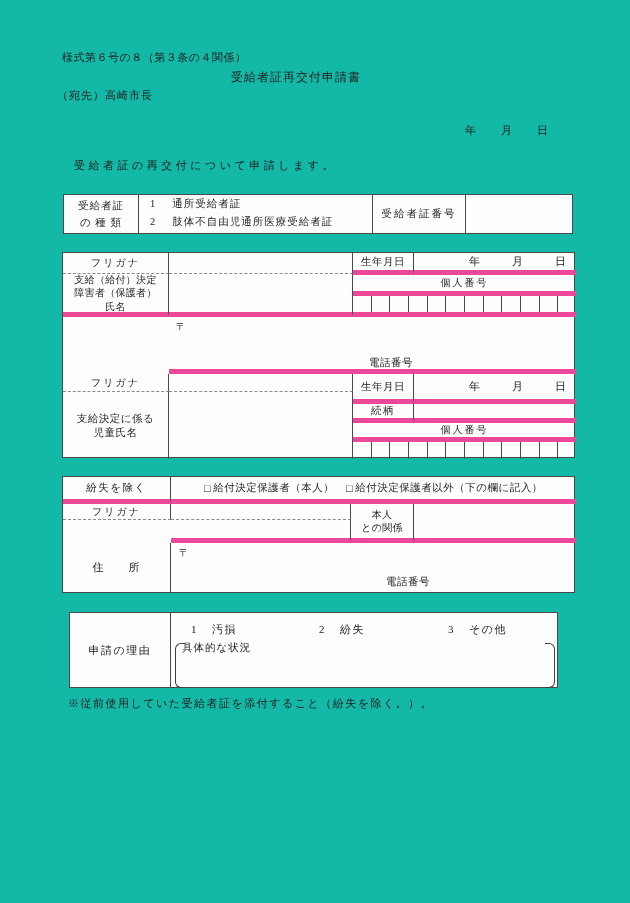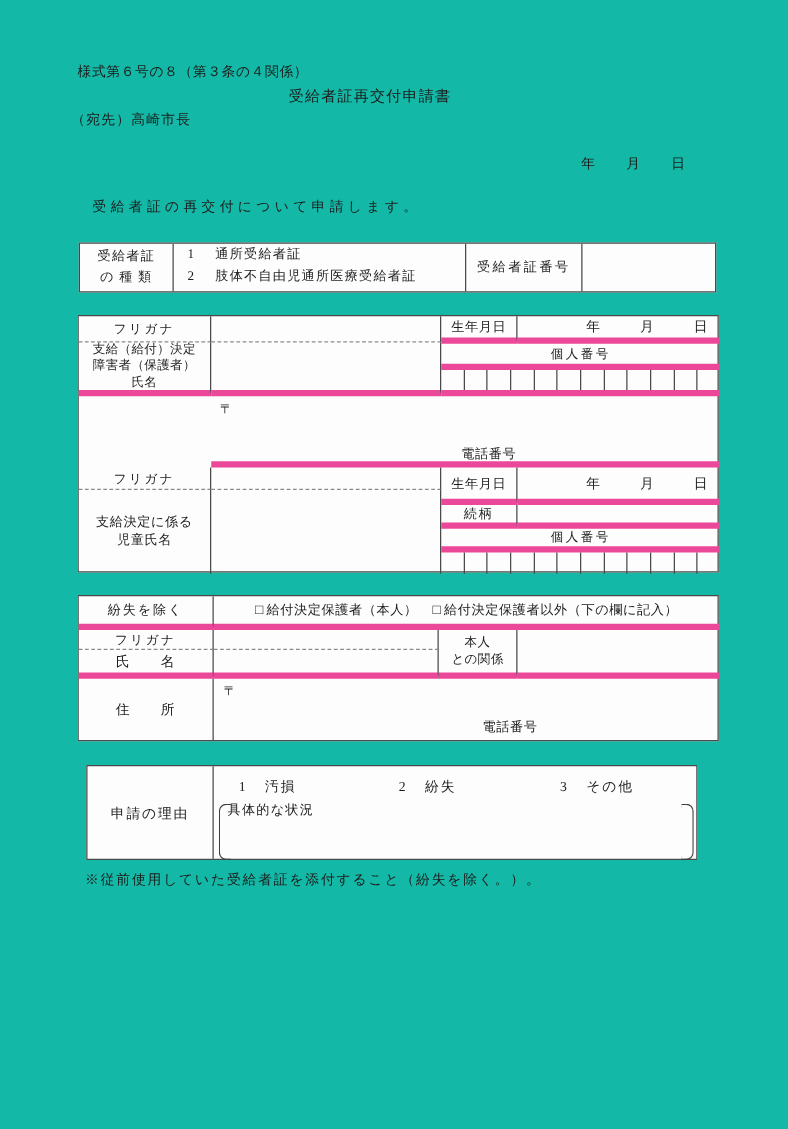--- a/index.html
+++ b/index.html
@@ -147,21 +147,20 @@
         <span class="g">□</span>
         <span>給付決定保護者（本人）</span>
       </span>
       <span class="cbgroup" style="left:175px;">
         <span class="g">□</span>
         <span>給付決定保護者以外（下の欄に記入）</span>
       </span>
     </div>
     <div class="cell tiny ls2 br bdash" style="left:0;top:27px;width:108px;height:16px;">フリガナ</div>
     <div class="cell br bdash" style="left:108px;top:27px;width:180px;height:16px;"></div>
-    <div class="cell br bb" style="left:0;top:43px;width:108px;height:23px;">氏　　名</div>
     <div class="cell br bb" style="left:108px;top:43px;width:180px;height:23px;"></div>
     <div class="cell col tiny br bb lh13" style="left:288px;top:27px;width:63px;height:39px;letter-spacing:0.3px;">
       <div>本人</div>
       <div>との関係</div>
     </div>
     <div class="cell bb" style="left:351px;top:27px;width:162px;height:39px;"></div>
     <div class="cell br" style="left:0;top:66px;width:108px;height:49px;">住　　所</div>
     <div class="cell" style="left:108px;top:66px;width:405px;height:49px;">
       <span class="abs tiny" style="left:8px;top:3px;">〒</span>
       <span class="abs small" style="left:215px;top:32px;letter-spacing:0.5px;">電話番号</span>

